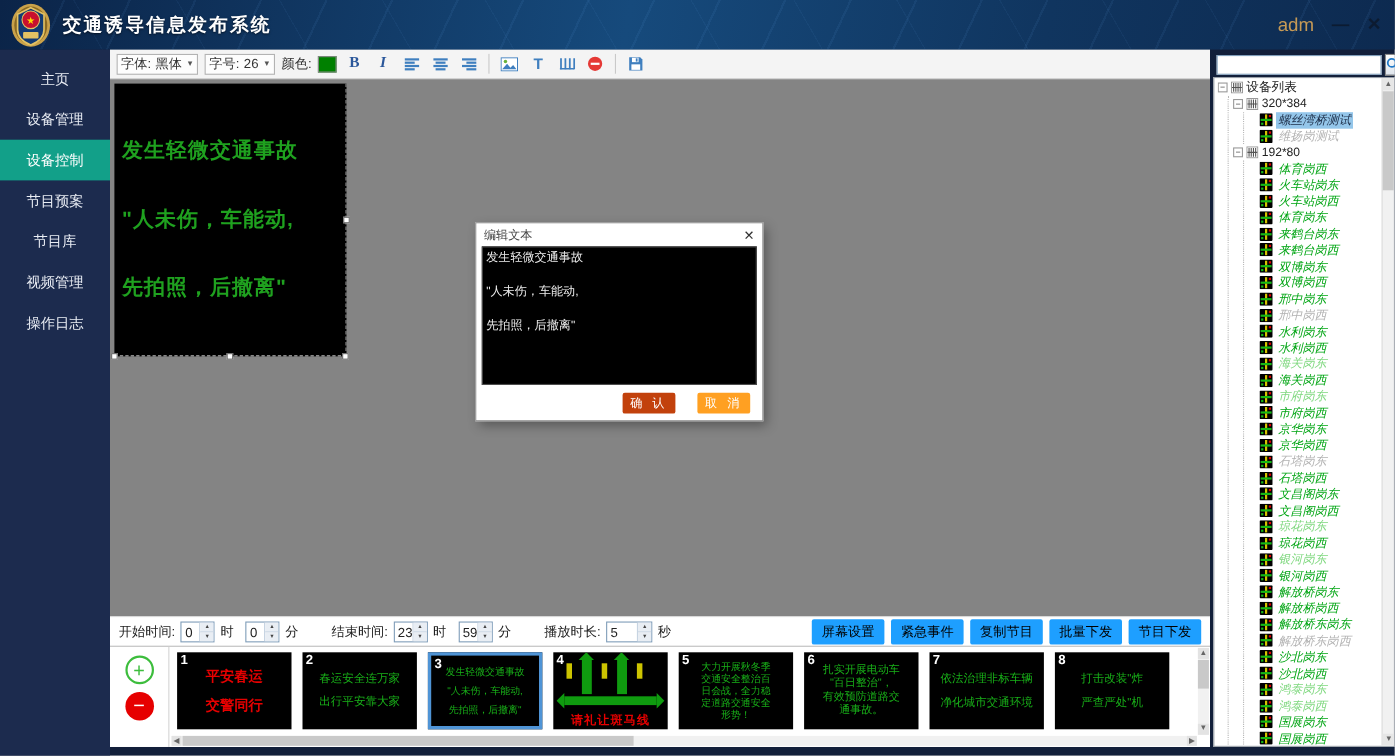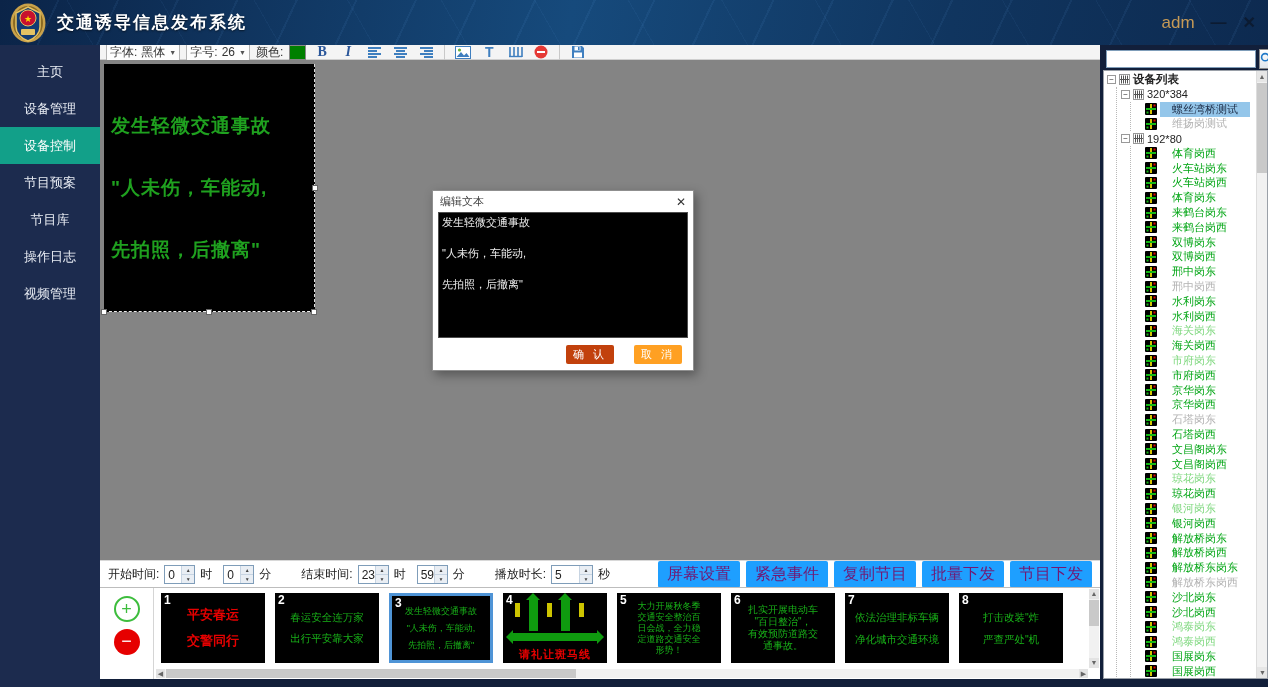--- a/index.html
+++ b/index.html
@@ -20,21 +20,21 @@
 
   
   .body { flex:1; display:flex; min-height:0; }
   .sidebar { width:100px; flex:none; background:#1c2b4e; padding-top:8px; }
   .side-item { height:37px; line-height:37px; text-align:center; color:#e9edf4; font-size:13px; cursor:pointer; }
   .side-item.active { background:#12a089; color:#fff; }
 
   .main { flex:1; display:flex; flex-direction:column; margin:0 3px 8px 0; min-width:0; background:#fff; }
 
   
-  .toolbar { height:15px; flex:none; background:#f4f4f4; border-bottom:1px solid #cfcfcf; display:flex; align-items:center; padding-left:6px; font-size:12px; color:#333; gap:6px; }
+  .toolbar { height:27px; flex:none; background:#f4f4f4; border-bottom:1px solid #cfcfcf; display:flex; align-items:center; padding-left:6px; font-size:12px; color:#333; gap:6px; }
   .tb-sep { width:1px; height:18px; background:#c9c9c9; margin:0 2px; }
   .combo { display:flex; align-items:center; border:1px solid #b3b3b3; background:#fdfdfd; height:19px; padding:0 3px; gap:4px; }
   .combo .arr { font-size:7px; color:#555; }
   .swatch { width:17px; height:15px; border:1px solid #888; display:inline-block; }
   .tb-ico { width:20px; height:20px; display:flex; align-items:center; justify-content:center; cursor:pointer; }
   .bold-ico { font-family:"Liberation Serif",serif; font-weight:bold; color:#2b579a; font-size:14px; }
   .italic-ico { font-family:"Liberation Serif",serif; font-style:italic; font-weight:bold; color:#2b579a; font-size:14px; }
   .lines { width:13px; height:11px; display:flex; flex-direction:column; justify-content:space-between; }
   .lines i { height:2px; background:#3f7fbf; display:block; }
   .al .b1{width:13px}.al .b2{width:9px}.al .b3{width:13px}.al .b4{width:9px}
@@ -68,21 +68,21 @@
   .sched { height:27px; flex:none; background:#fff; border-top:1px solid #d8d8d8; display:flex; align-items:center; padding-left:8px; font-size:12px; color:#222; gap:5px; }
   .sp { display:flex; width:31px; height:19px; border:1px solid #7f9db9; background:#fff; }
   .sp.wide { width:42px; }
   .sp .v { flex:1; font-size:12px; padding:2px 0 0 3px; }
   .sp .ar { width:13px; display:flex; flex-direction:column; border-left:1px solid #c7d4e2; }
   .sp .ar b { flex:1; font-size:5px; color:#444; background:#e9eef4; display:flex; align-items:center; justify-content:center; cursor:pointer; }
   .sp .ar b:first-child { border-bottom:1px solid #c7d4e2; }
   .unit { margin-right:6px; }
   .gap { width:14px; }
   .actions { margin-left:auto; display:flex; gap:6px; padding-right:8px; }
-  .act-btn { background:#1e9fff; color:#701a75; border:none; font-size:16px; padding:3px 9px; border-radius:2px; cursor:pointer; }
+  .act-btn { background:#1e9fff; color:#000000; border:none; font-size:12px; padding:3px 9px; border-radius:2px; cursor:pointer; }
 
   
   .playlist { height:92px; flex:none; background:#fff; border-top:1px solid #bdbdbd; position:relative; }
   .pl-left { position:absolute; left:0; top:0; bottom:0; width:54px; border-right:1px solid #d5d5d5; display:flex; flex-direction:column; align-items:center; gap:7px; padding-top:8px; }
   .add-btn { width:26px; height:26px; border-radius:50%; border:2px solid #3dbd3d; color:#3dbd3d; font-size:18px; line-height:22px; text-align:center; background:#fff; cursor:pointer; }
   .del-btn { width:26px; height:26px; border-radius:50%; border:none; background:#e60000; color:#fff; font-size:18px; line-height:25px; text-align:center; cursor:pointer; }
   .thumbs { position:absolute; left:55px; right:12px; top:0; bottom:10px; overflow:hidden; display:flex; gap:10px; padding:5px 0 0 6px; }
   .thumb { flex:none; width:104px; height:70px; background:#000; position:relative; color:#18b018; overflow:hidden; cursor:pointer; }
   .thumb.sel { border:3px solid #4f94d6; }
   .tnum { position:absolute; top:0; left:3px; color:#fff; font-weight:bold; font-size:12px; z-index:2; }
@@ -110,24 +110,24 @@
   
   .aside { width:165px; flex:none; display:flex; flex-direction:column; margin:0 0 8px 0; }
   .search-row { height:25px; flex:none; display:flex; align-items:center; gap:3px; padding:4px 2px 2px 3px; }
   .search-input { flex:1; height:18px; border:1px solid #7f9db9; background:#fff; font-size:11px; padding:0 3px; }
   .search-btn { width:25px; height:20px; border:1px solid #8a8a8a; background:linear-gradient(#fefefe,#dfe5ec); display:flex; align-items:center; justify-content:center; cursor:pointer; }
   .tree-box { flex:1; background:#fff; border:1px solid #9aa0a8; position:relative; overflow:hidden; }
   .tree { position:absolute; inset:1px 12px 1px 3px; overflow:hidden; font-size:11px; color:#222; }
   .trow { display:flex; align-items:center; height:14.8px; white-space:nowrap; cursor:pointer; }
   .trow .exp { width:9px; height:9px; border:1px solid #999; background:#fff; font-size:8px; line-height:7px; text-align:center; color:#333; margin-right:3px; flex:none; }
   .trow .ticon { margin-right:3px; flex:none; display:flex; }
-  .root-label { font-weight:bold; font-size:11.5px; }
+  .root-label { font-weight:normal; font-size:11.5px; }
   .kids { margin-left:9px; border-left:1px dotted #b8b8b8; padding-left:4px; }
   .dev { padding-left:10px; }
-  .dev .nm { padding:0 12px; }
+  .dev .nm { padding:0 2px;font-style:italic; }
   .st-online { color:#00a513; }
   .st-dim { color:#7fd87f; }
   .st-offline { color:#b2b2b2; }
   .st-selected { color:#1b2b45; }
   .st-selected .nm { background:#94c6ea; }
   .tree-scroll { position:absolute; right:0; top:0; bottom:0; width:11px; background:#f1f1f1; border-left:1px solid #ddd; }
   .tree-scroll .va { height:11px; font-size:7px; color:#666; text-align:center; line-height:11px; background:#e6e6e6; cursor:pointer; }
   .tree-scroll .vt { position:absolute; top:12px; left:0; width:11px; height:90px; background:#c9c9c9; }
   .tree-scroll .va.dn { position:absolute; bottom:0; width:11px; }
 </style>
@@ -154,22 +154,22 @@
   </div>
 
   <div class="body">
 
     <div class="sidebar" id="sidebar-menu">
         <div class="side-item">主页</div>
         <div class="side-item">设备管理</div>
         <div class="side-item active">设备控制</div>
         <div class="side-item">节目预案</div>
         <div class="side-item">节目库</div>
+        <div class="side-item">视频管理</div>
         <div class="side-item">操作日志</div>
-        <div class="side-item">视频管理</div>
       </div>
 
     <div class="main">
 
       <div class="toolbar">
         <div class="combo">
           <span>字体:</span>
           <span>黑体</span>
           <span class="arr">▼</span>
         </div>

